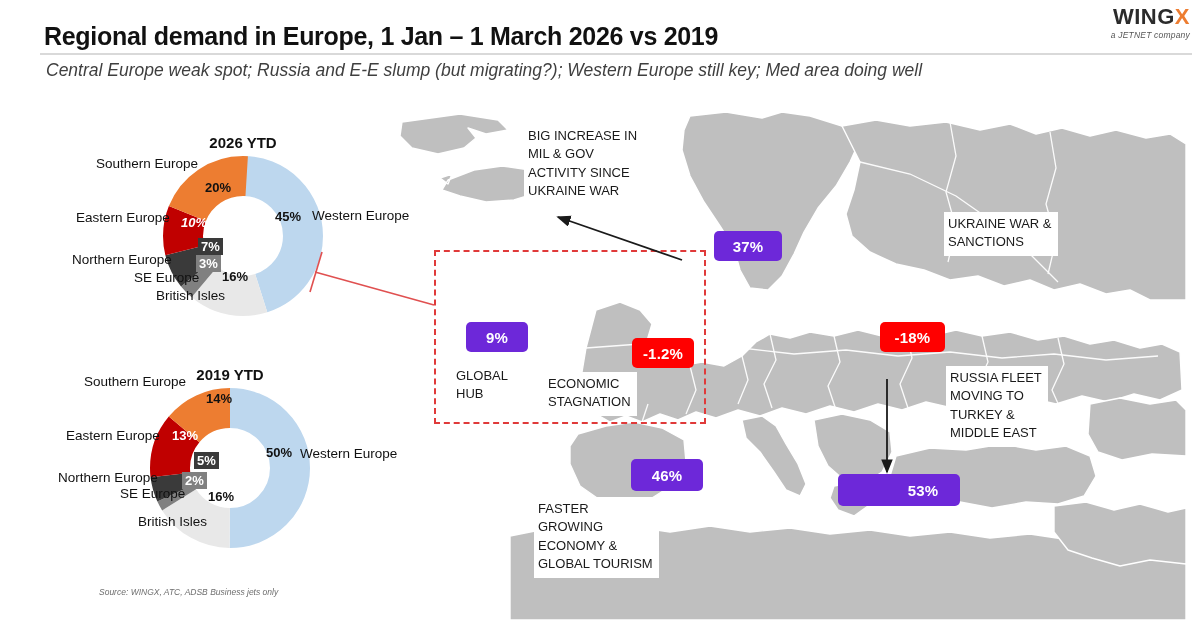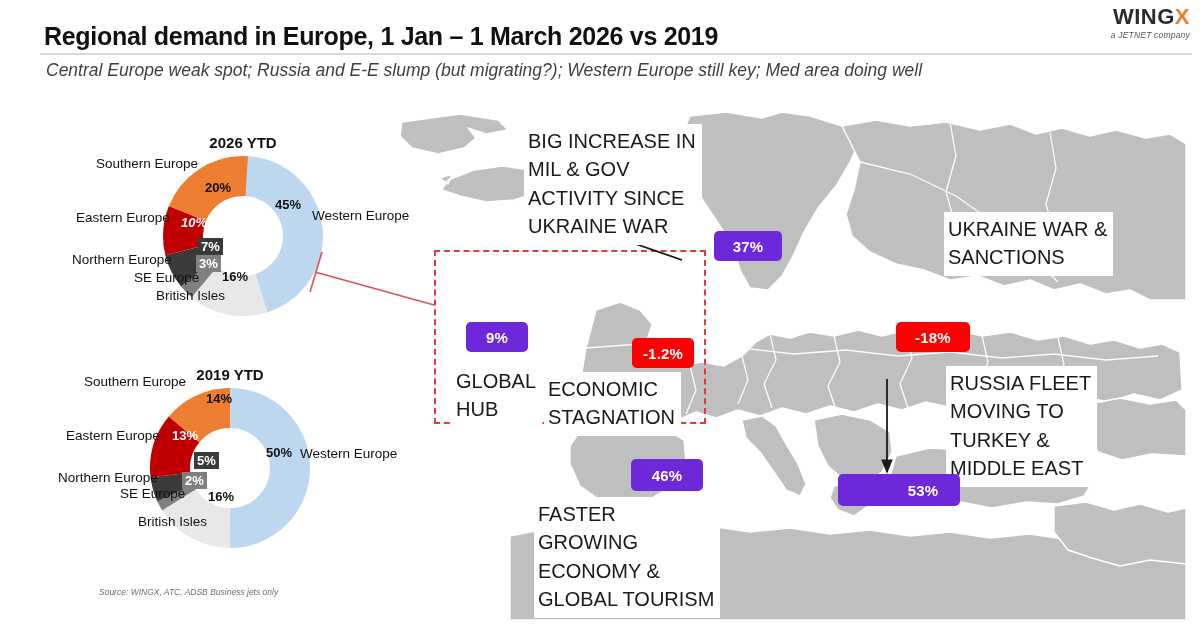--- a/index.html
+++ b/index.html
@@ -69,21 +69,21 @@
   .badge{
     position:absolute;border-radius:5px;color:#fff;font-size:15px;font-weight:bold;
     display:flex;align-items:center;justify-content:center;
     letter-spacing:.2px;
   }
   .badge.green{background:#6d28d9;}
   .badge.red{background:#FF0000;}
 
   .note{
     position:absolute;background:#ffffff;color:#1a1a1a;
-    font-size:20px;line-height:1.42;padding:3px 6px 4px 4px;
+    font-size:13px;line-height:1.42;padding:3px 6px 4px 4px;
     white-space:pre-line;
   }
 
   .dashbox{
     position:absolute;border:2px dashed #E03A3A;background:transparent;
   }
 </style>
 </head>
 <body>
 
@@ -124,21 +124,21 @@
     <div class="dlabel" style="left:72px;top:252px;">Northern Europe</div>
     <div class="dlabel" style="left:134px;top:270px;">SE Europe</div>
     <div class="dlabel" style="left:156px;top:288px;">British Isles</div>
     <div class="dlabel" style="left:312px;top:208px;">Western Europe</div>
 
     <div class="pct onlight" style="left:205px;top:181px;">20%</div>
     <div class="pct white" style="left:181px;top:216px;font-style:italic;">10%</div>
     <div class="pct chipdark" style="left:198px;top:238px;">7%</div>
     <div class="pct chipgray" style="left:196px;top:255px;">3%</div>
     <div class="pct onlight" style="left:222px;top:270px;">16%</div>
-    <div class="pct onlight" style="left:275px;top:198px;">45%</div>
+    <div class="pct onlight" style="left:275px;top:210px;">45%</div>
   </div>
 
   <svg class="leader" width="1200" height="630" style="pointer-events:none;">
     <line x1="322" y1="252" x2="310" y2="292" stroke="#E05050" stroke-width="1.6"></line>
     <line x1="315" y1="272" x2="434" y2="305" stroke="#E05050" stroke-width="1.6"></line>
   </svg>
 
   <div class="donut-block" style="left:0;top:0;width:430px;height:560px;">
     <div class="donut-title" style="left:165px;top:366px;width:130px;">2019 YTD</div>
 
@@ -251,18 +251,18 @@
     <div class="note" style="left:154px;top:268px;">ECONOMIC
 STAGNATION</div>
     <div class="note" style="left:144px;top:393px;">FASTER
 GROWING
 ECONOMY &amp;
 GLOBAL TOURISM</div>
 
     <div class="badge green" style="left:324px;top:127px;width:68px;height:30px;">37%</div>
     <div class="badge green" style="left:76px;top:218px;width:62px;height:30px;">9%</div>
     <div class="badge red" style="left:242px;top:234px;width:62px;height:30px;">-1.2%</div>
-    <div class="badge red" style="left:490px;top:218px;width:74px;height:30px;margin-left:16px;">-18%</div>
+    <div class="badge red" style="left:490px;top:218px;width:65px;height:30px;">-18%</div>
     <div class="badge green" style="left:241px;top:355px;width:72px;height:32px;">46%</div>
     <div class="badge green" style="left:448px;top:370px;width:74px;height:32px;padding-left:48px;">53%</div>
   </div>
 
 </div>
 
 </body></html>

